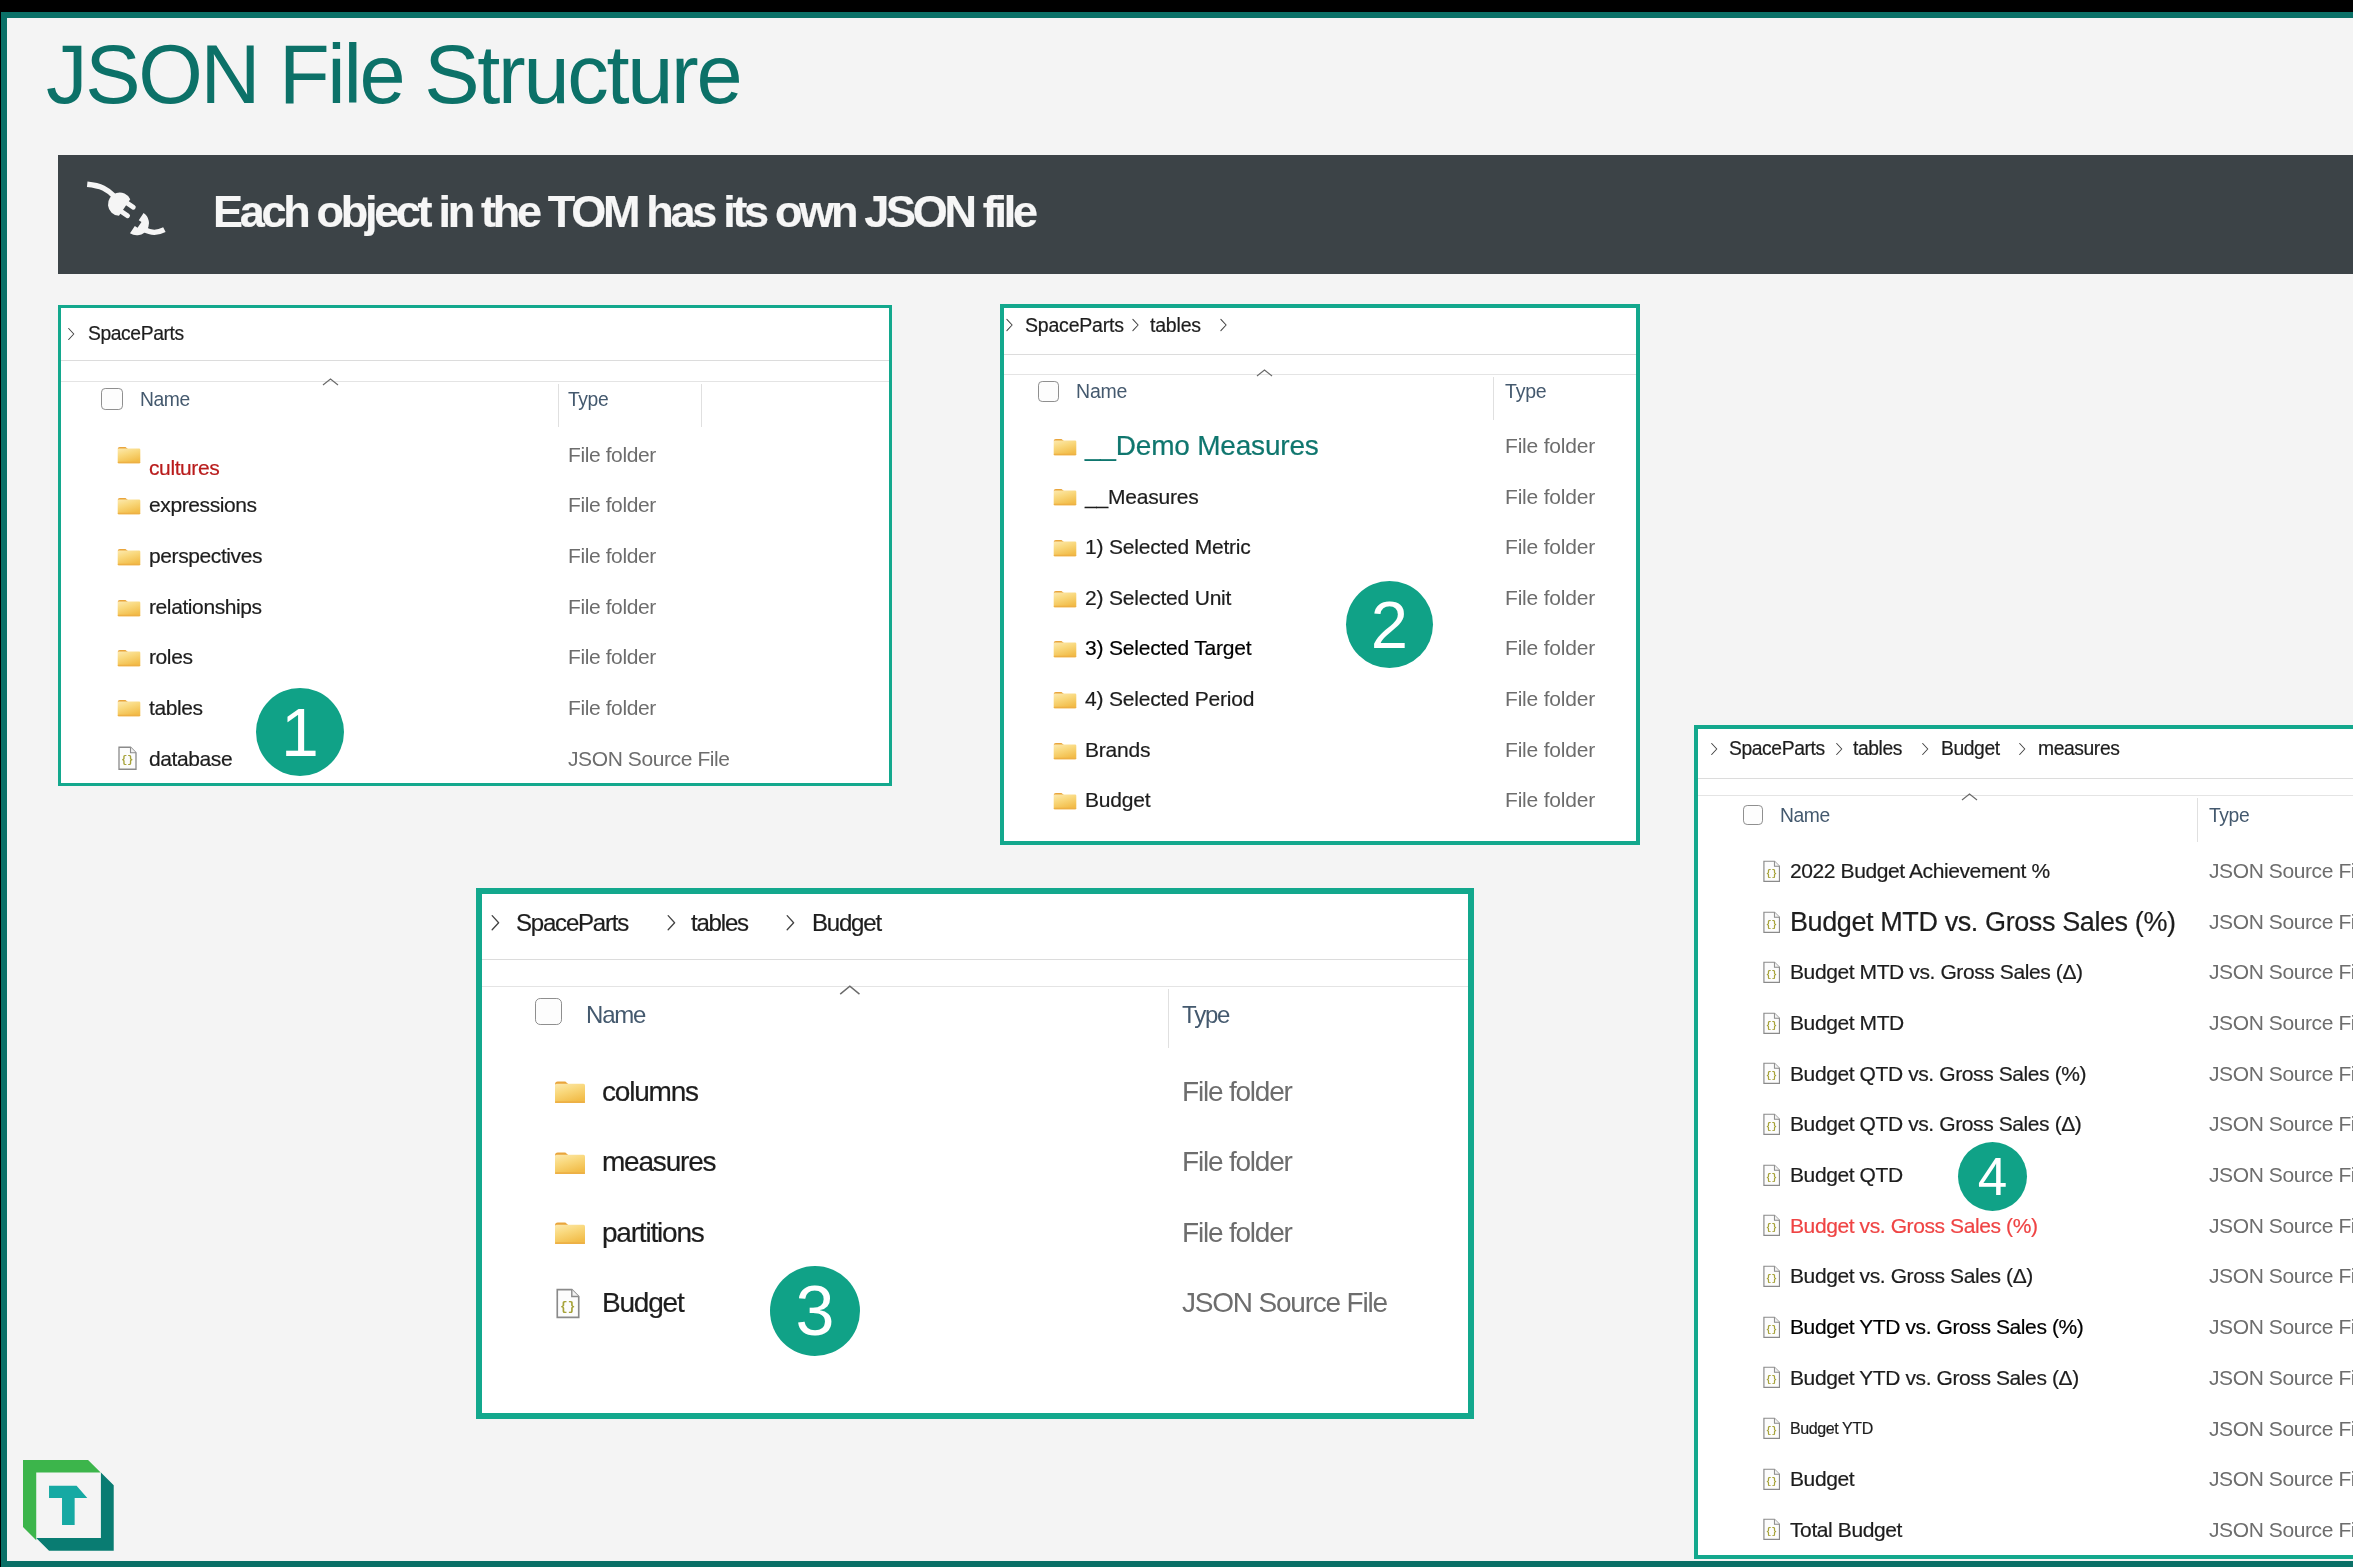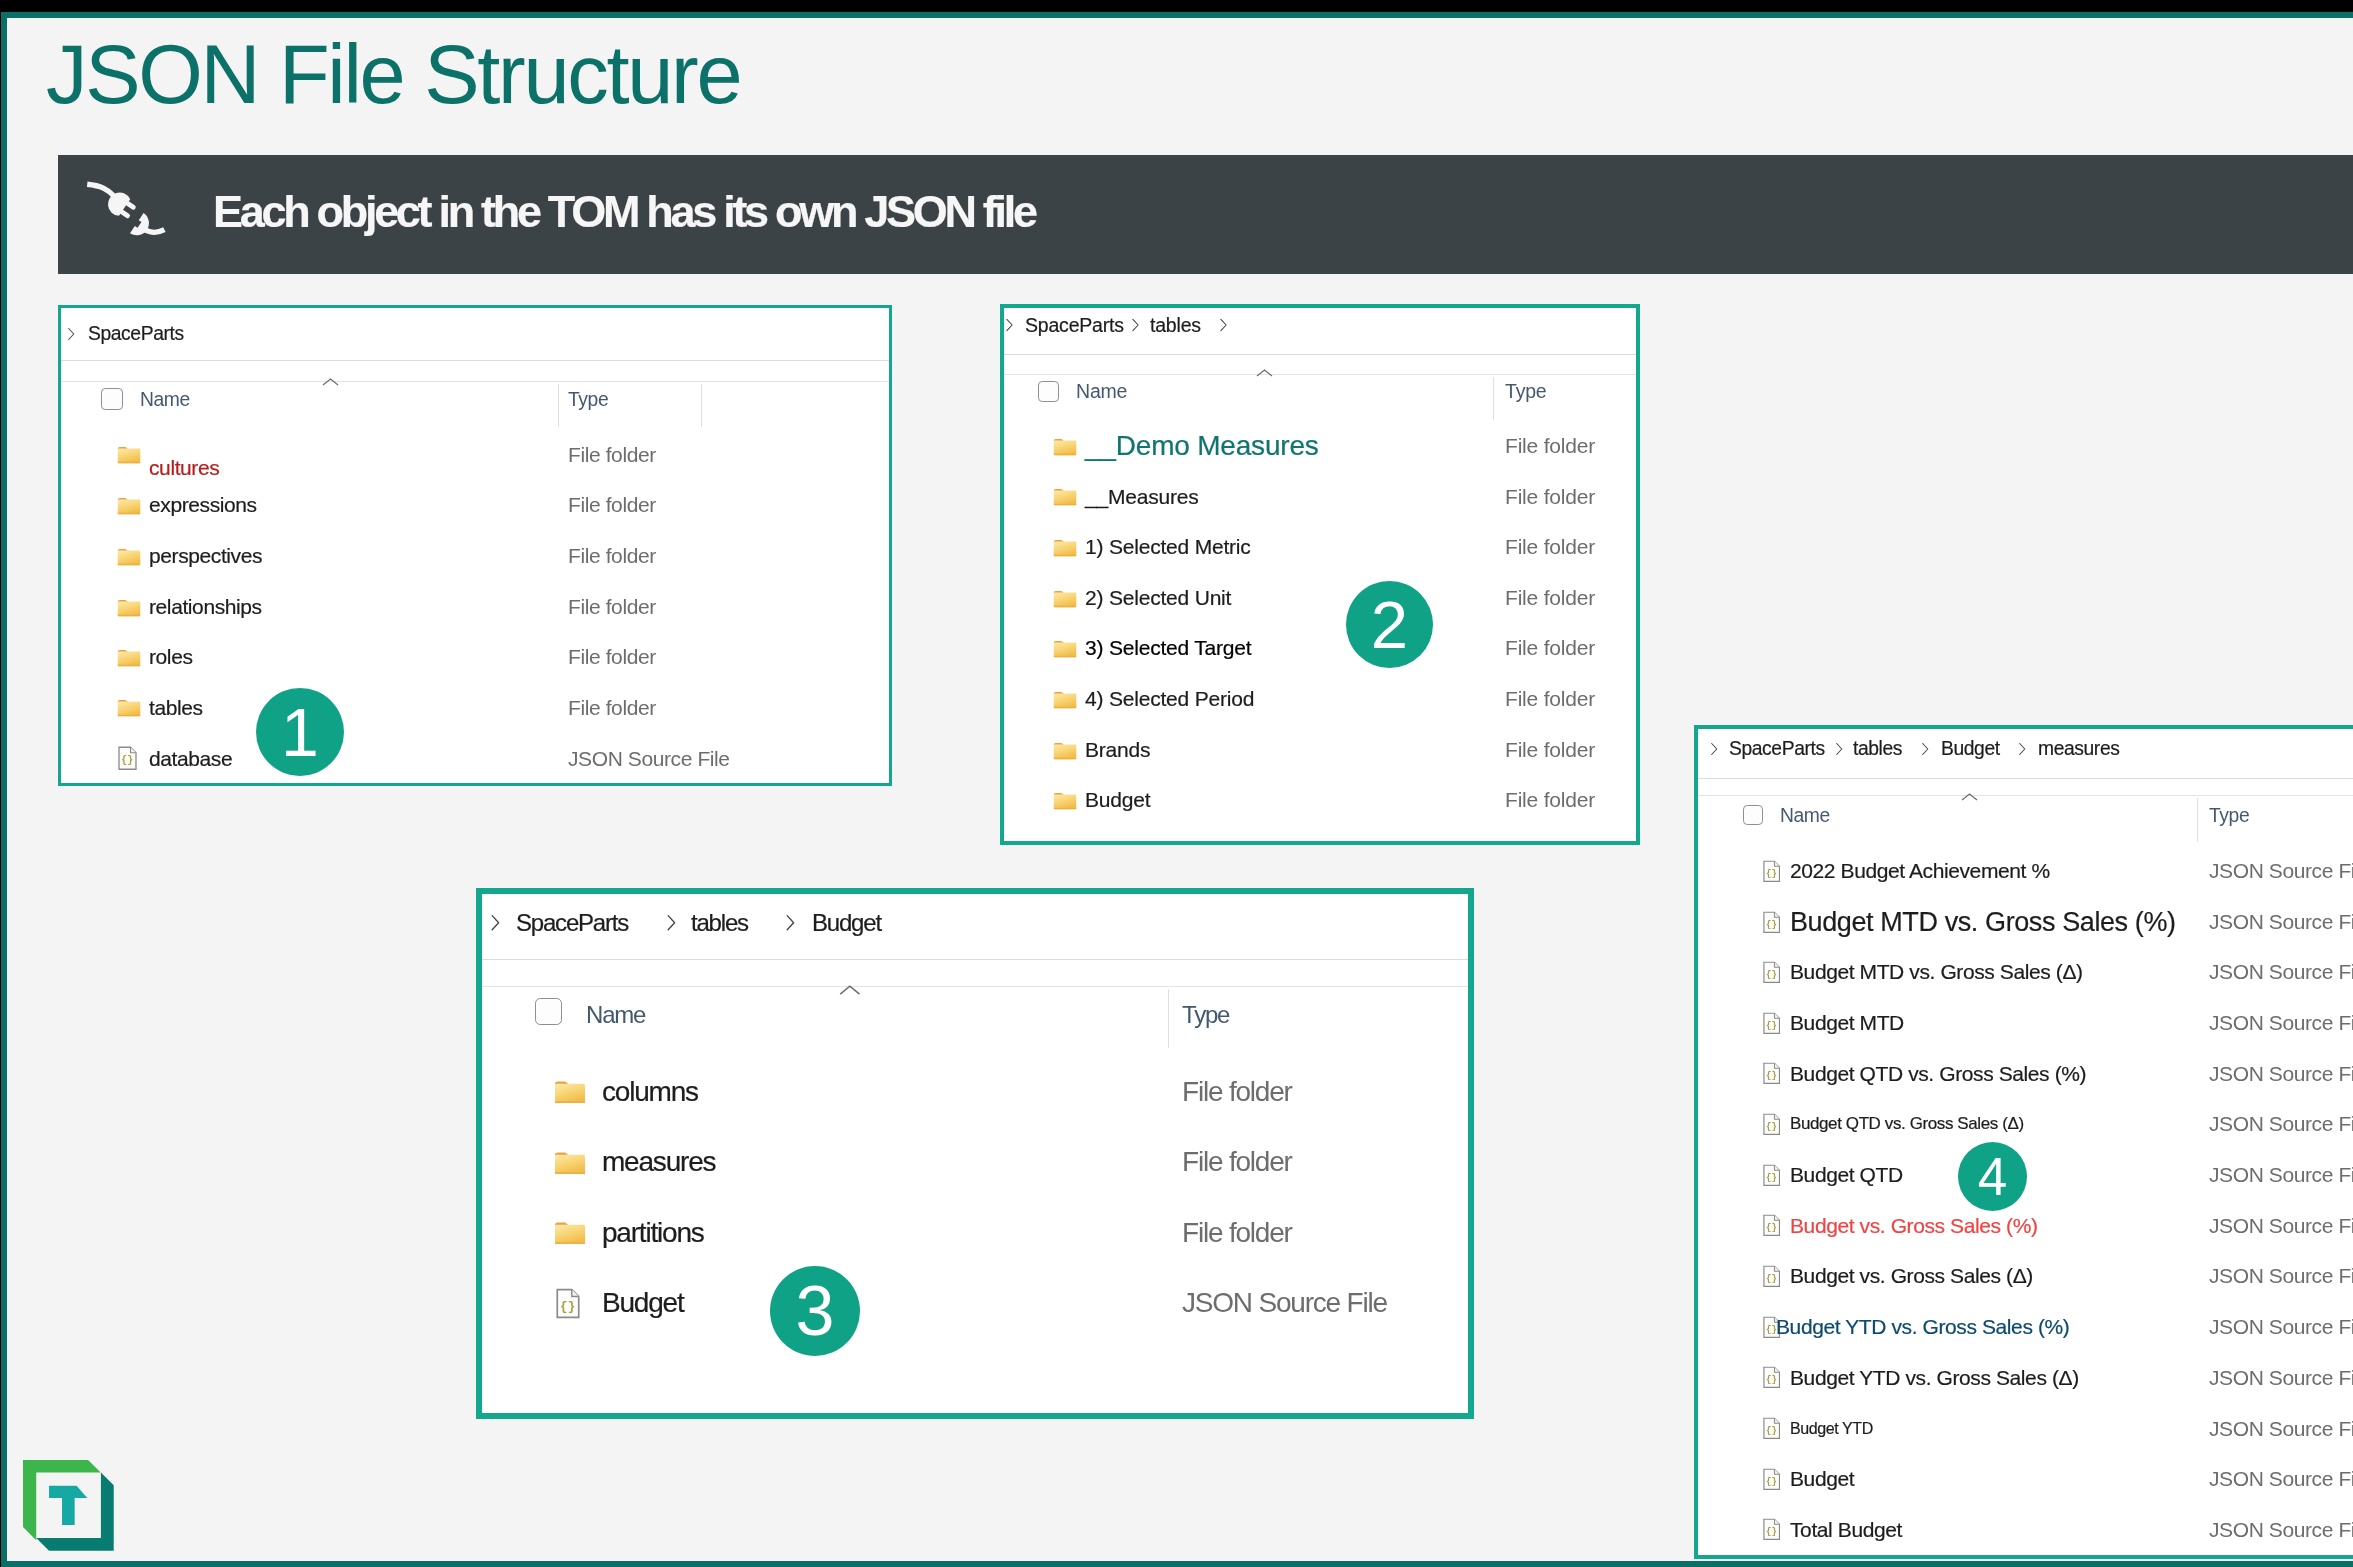--- a/index.html
+++ b/index.html
@@ -401,21 +401,21 @@
 <path d="M25,2 v11 h11" fill="#f2f2f2" stroke="#8a8a8a" stroke-width="2.2"></path>
 <text x="6.5" y="34" font-family="Liberation Mono, monospace" font-size="20" font-weight="bold" fill="#a6a238">{}</text>
 </svg>
 <div class="t" style="left:92px;top:345px;font-size:21px;letter-spacing:-0.4px;color:#1d1d1d">Budget QTD vs. Gross Sales (%)</div>
 <div class="t g" style="left:511px;top:345px;font-size:21px;letter-spacing:-0.4px;color:#6d6d6d">JSON Source File</div>
 <svg width="17.4" height="22.6" viewBox="0 0 38 48" style="position:absolute;left:65px;top:384px">
 <path d="M2,2 h23 l11,11 v33 h-34 z" fill="#fcfcfc" stroke="#8a8a8a" stroke-width="2.6"></path>
 <path d="M25,2 v11 h11" fill="#f2f2f2" stroke="#8a8a8a" stroke-width="2.2"></path>
 <text x="6.5" y="34" font-family="Liberation Mono, monospace" font-size="20" font-weight="bold" fill="#a6a238">{}</text>
 </svg>
-<div class="t" style="left:92px;top:395px;font-size:17px;letter-spacing:-0.4px;color:#1d1d1d">Budget QTD vs. Gross Sales (Δ)</div>
+<div class="t" style="left:92px;top:395px;font-size:21px;letter-spacing:-0.4px;color:#1d1d1d">Budget QTD vs. Gross Sales (Δ)</div>
 <div class="t g" style="left:511px;top:395px;font-size:21px;letter-spacing:-0.4px;color:#6d6d6d">JSON Source File</div>
 <svg width="17.4" height="22.6" viewBox="0 0 38 48" style="position:absolute;left:65px;top:435px">
 <path d="M2,2 h23 l11,11 v33 h-34 z" fill="#fcfcfc" stroke="#8a8a8a" stroke-width="2.6"></path>
 <path d="M25,2 v11 h11" fill="#f2f2f2" stroke="#8a8a8a" stroke-width="2.2"></path>
 <text x="6.5" y="34" font-family="Liberation Mono, monospace" font-size="20" font-weight="bold" fill="#a6a238">{}</text>
 </svg>
 <div class="t" style="left:92px;top:446px;font-size:21px;letter-spacing:-0.4px;color:#1d1d1d">Budget QTD</div>
 <div class="t g" style="left:511px;top:446px;font-size:21px;letter-spacing:-0.4px;color:#6d6d6d">JSON Source File</div>
 <svg width="17.4" height="22.6" viewBox="0 0 38 48" style="position:absolute;left:65px;top:485px">
 <path d="M2,2 h23 l11,11 v33 h-34 z" fill="#fcfcfc" stroke="#8a8a8a" stroke-width="2.6"></path>
@@ -429,21 +429,21 @@
 <path d="M25,2 v11 h11" fill="#f2f2f2" stroke="#8a8a8a" stroke-width="2.2"></path>
 <text x="6.5" y="34" font-family="Liberation Mono, monospace" font-size="20" font-weight="bold" fill="#a6a238">{}</text>
 </svg>
 <div class="t" style="left:92px;top:547px;font-size:21px;letter-spacing:-0.4px;color:#1d1d1d">Budget vs. Gross Sales (Δ)</div>
 <div class="t g" style="left:511px;top:547px;font-size:21px;letter-spacing:-0.4px;color:#6d6d6d">JSON Source File</div>
 <svg width="17.4" height="22.6" viewBox="0 0 38 48" style="position:absolute;left:65px;top:587px">
 <path d="M2,2 h23 l11,11 v33 h-34 z" fill="#fcfcfc" stroke="#8a8a8a" stroke-width="2.6"></path>
 <path d="M25,2 v11 h11" fill="#f2f2f2" stroke="#8a8a8a" stroke-width="2.2"></path>
 <text x="6.5" y="34" font-family="Liberation Mono, monospace" font-size="20" font-weight="bold" fill="#a6a238">{}</text>
 </svg>
-<div class="t" style="left:78px;top:598px;font-size:21px;letter-spacing:-0.4px;color:#0c4a6e">Budget YTD vs. Gross Sales (%)</div>
+<div class="t" style="left:92px;top:598px;font-size:21px;letter-spacing:-0.4px;color:#000000">Budget YTD vs. Gross Sales (%)</div>
 <div class="t g" style="left:511px;top:598px;font-size:21px;letter-spacing:-0.4px;color:#6d6d6d">JSON Source File</div>
 <svg width="17.4" height="22.6" viewBox="0 0 38 48" style="position:absolute;left:65px;top:637px">
 <path d="M2,2 h23 l11,11 v33 h-34 z" fill="#fcfcfc" stroke="#8a8a8a" stroke-width="2.6"></path>
 <path d="M25,2 v11 h11" fill="#f2f2f2" stroke="#8a8a8a" stroke-width="2.2"></path>
 <text x="6.5" y="34" font-family="Liberation Mono, monospace" font-size="20" font-weight="bold" fill="#a6a238">{}</text>
 </svg>
 <div class="t" style="left:92px;top:649px;font-size:21px;letter-spacing:-0.4px;color:#1d1d1d">Budget YTD vs. Gross Sales (Δ)</div>
 <div class="t g" style="left:511px;top:649px;font-size:21px;letter-spacing:-0.4px;color:#6d6d6d">JSON Source File</div>
 <svg width="17.4" height="22.6" viewBox="0 0 38 48" style="position:absolute;left:65px;top:688px">
 <path d="M2,2 h23 l11,11 v33 h-34 z" fill="#fcfcfc" stroke="#8a8a8a" stroke-width="2.6"></path>

